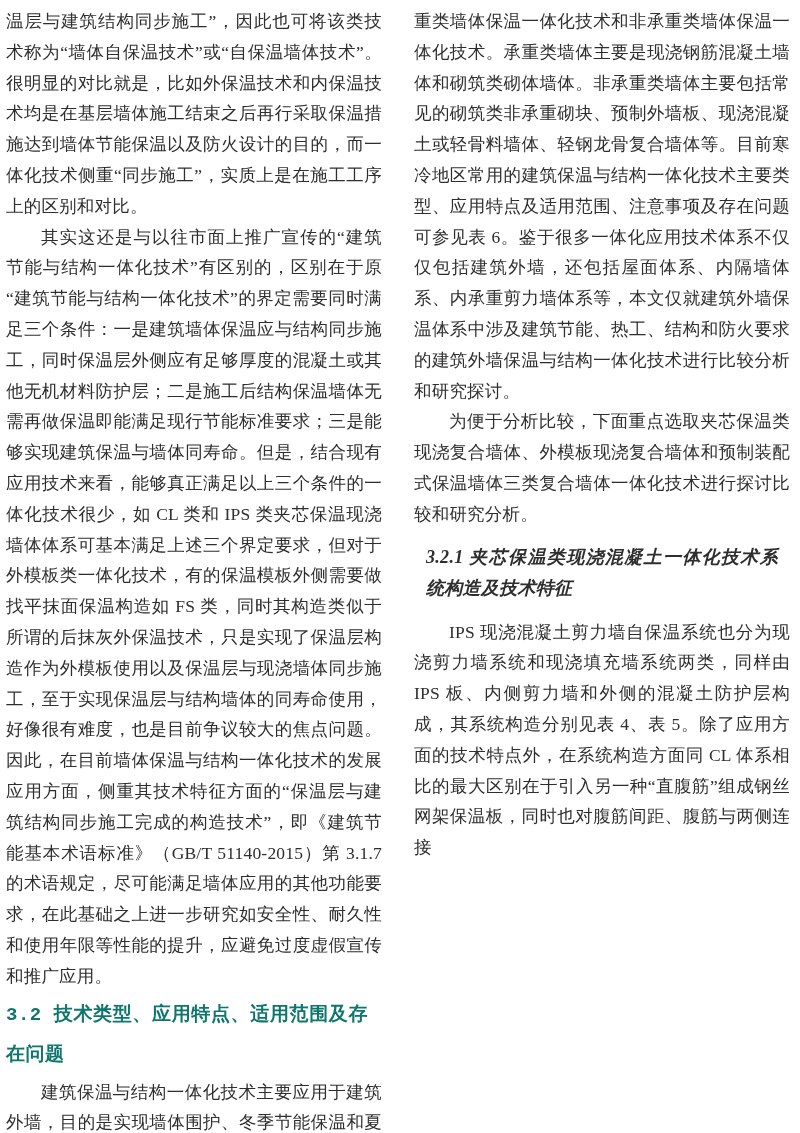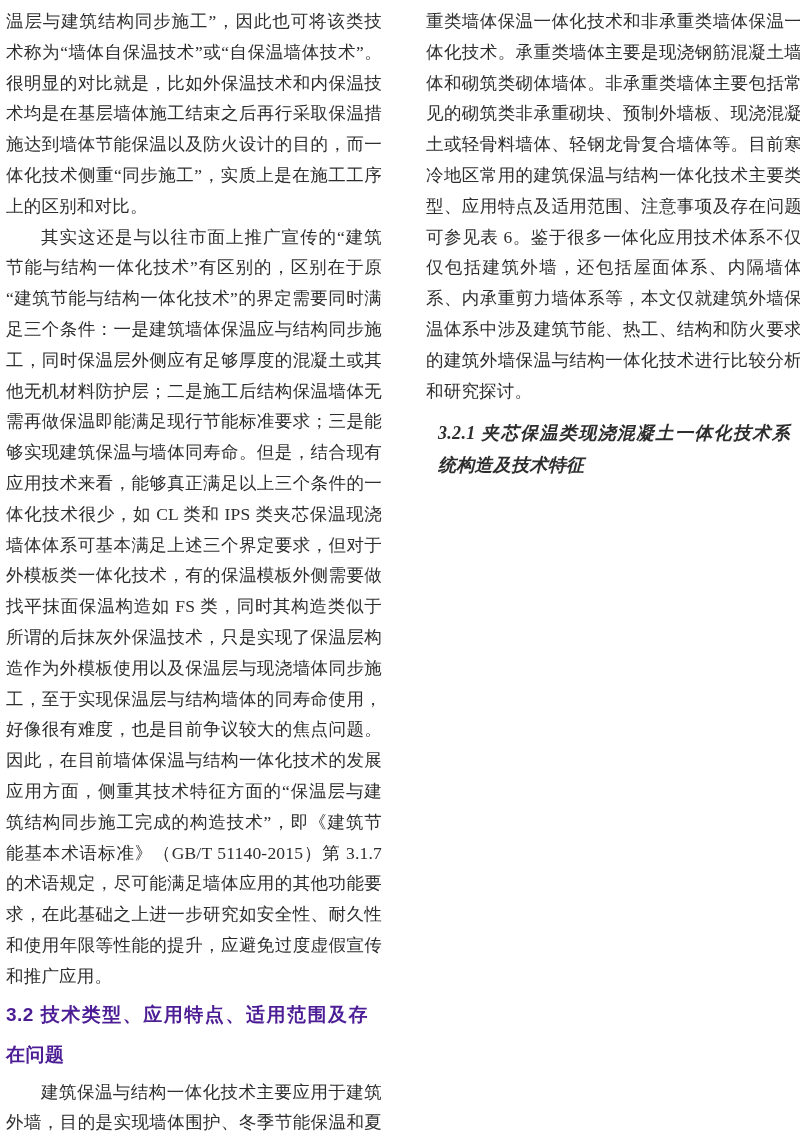--- a/index.html
+++ b/index.html
@@ -12,21 +12,21 @@
     height: 1133px;
     overflow: hidden;
     font-family: "Liberation Serif", "DejaVu Serif", serif;
   }
   .page {
     box-sizing: border-box;
     width: 800px;
     height: 1133px;
     padding: 6px 10px 0 6px;
     display: flex;
-    gap: 44px;
+    gap: 32px;
     background: #ffffff;
   }
   .column {
     width: 376px;
     flex: 0 0 376px;
   }
   .para {
     margin: 0;
     font-size: 17.5px;
     line-height: 30.8px;
@@ -35,25 +35,25 @@
     text-justify: inter-character;
     text-indent: 2em;
     letter-spacing: 0.2px;
     word-break: break-word;
   }
   .para.continuation {
     text-indent: 0;
   }
   .section-heading {
     margin: 3px 14px 2px 0;
-    font-family: Liberation Sans, sans-serif;
+    font-family: Liberation Mono, monospace;
     font-weight: bold;
     font-size: 19px;
     line-height: 40px;
-    color: #4c1d95;
+    color: #0f766e;
     text-align: justify;
     letter-spacing: 0.5px;
   }
   .subsection-heading {
     margin: 12px;
     font-size: 18px;
     line-height: 31.5px;
     font-style: italic;
     color: #2e2e2e;
     text-align: justify;
@@ -67,16 +67,18 @@
 
   <div class="column">
     <p class="para continuation">温层与建筑结构同步施工”，因此也可将该类技术称为“墙体自保温技术”或“自保温墙体技术”。很明显的对比就是，比如外保温技术和内保温技术均是在基层墙体施工结束之后再行采取保温措施达到墙体节能保温以及防火设计的目的，而一体化技术侧重“同步施工”，实质上是在施工工序上的区别和对比。</p>
     <p class="para">其实这还是与以往市面上推广宣传的“建筑节能与结构一体化技术”有区别的，区别在于原“建筑节能与结构一体化技术”的界定需要同时满足三个条件：一是建筑墙体保温应与结构同步施工，同时保温层外侧应有足够厚度的混凝土或其他无机材料防护层；二是施工后结构保温墙体无需再做保温即能满足现行节能标准要求；三是能够实现建筑保温与墙体同寿命。但是，结合现有应用技术来看，能够真正满足以上三个条件的一体化技术很少，如 CL 类和 IPS 类夹芯保温现浇墙体体系可基本满足上述三个界定要求，但对于外模板类一体化技术，有的保温模板外侧需要做找平抹面保温构造如 FS 类，同时其构造类似于所谓的后抹灰外保温技术，只是实现了保温层构造作为外模板使用以及保温层与现浇墙体同步施工，至于实现保温层与结构墙体的同寿命使用，好像很有难度，也是目前争议较大的焦点问题。因此，在目前墙体保温与结构一体化技术的发展应用方面，侧重其技术特征方面的“保温层与建筑结构同步施工完成的构造技术”，即《建筑节能基本术语标准》（GB/T 51140-2015）第 3.1.7 的术语规定，尽可能满足墙体应用的其他功能要求，在此基础之上进一步研究如安全性、耐久性和使用年限等性能的提升，应避免过度虚假宣传和推广应用。</p>
     <h2 class="section-heading">3.2 技术类型、应用特点、适用范围及存在问题</h2>
     <p class="para">建筑保温与结构一体化技术主要应用于建筑外墙，目的是实现墙体围护、冬季节能保温和夏季防晒隔热。根据其墙体受力状态主要分为承</p>
   </div>
 
   <div class="column">
     <p class="para continuation">重类墙体保温一体化技术和非承重类墙体保温一体化技术。承重类墙体主要是现浇钢筋混凝土墙体和砌筑类砌体墙体。非承重类墙体主要包括常见的砌筑类非承重砌块、预制外墙板、现浇混凝土或轻骨料墙体、轻钢龙骨复合墙体等。目前寒冷地区常用的建筑保温与结构一体化技术主要类型、应用特点及适用范围、注意事项及存在问题可参见表 6。鉴于很多一体化应用技术体系不仅仅包括建筑外墙，还包括屋面体系、内隔墙体系、内承重剪力墙体系等，本文仅就建筑外墙保温体系中涉及建筑节能、热工、结构和防火要求的建筑外墙保温与结构一体化技术进行比较分析和研究探讨。</p>
+    <p class="para">为便于分析比较，下面重点选取夹芯保温类现浇复合墙体、外模板现浇复合墙体和预制装配式保温墙体三类复合墙体一体化技术进行探讨比较和研究分析。</p>
     <h3 class="subsection-heading">3.2.1 夹芯保温类现浇混凝土一体化技术系统构造及技术特征</h3>
+    <p class="para">IPS 现浇混凝土剪力墙自保温系统也分为现浇剪力墙系统和现浇填充墙系统两类，同样由 IPS 板、内侧剪力墙和外侧的混凝土防护层构成，其系统构造分别见表 4、表 5。除了应用方面的技术特点外，在系统构造方面同 CL 体系相比的最大区别在于引入另一种“直腹筋”组成钢丝网架保温板，同时也对腹筋间距、腹筋与两侧连接</p>
   </div>
 
 </div>
 
 </body></html>

